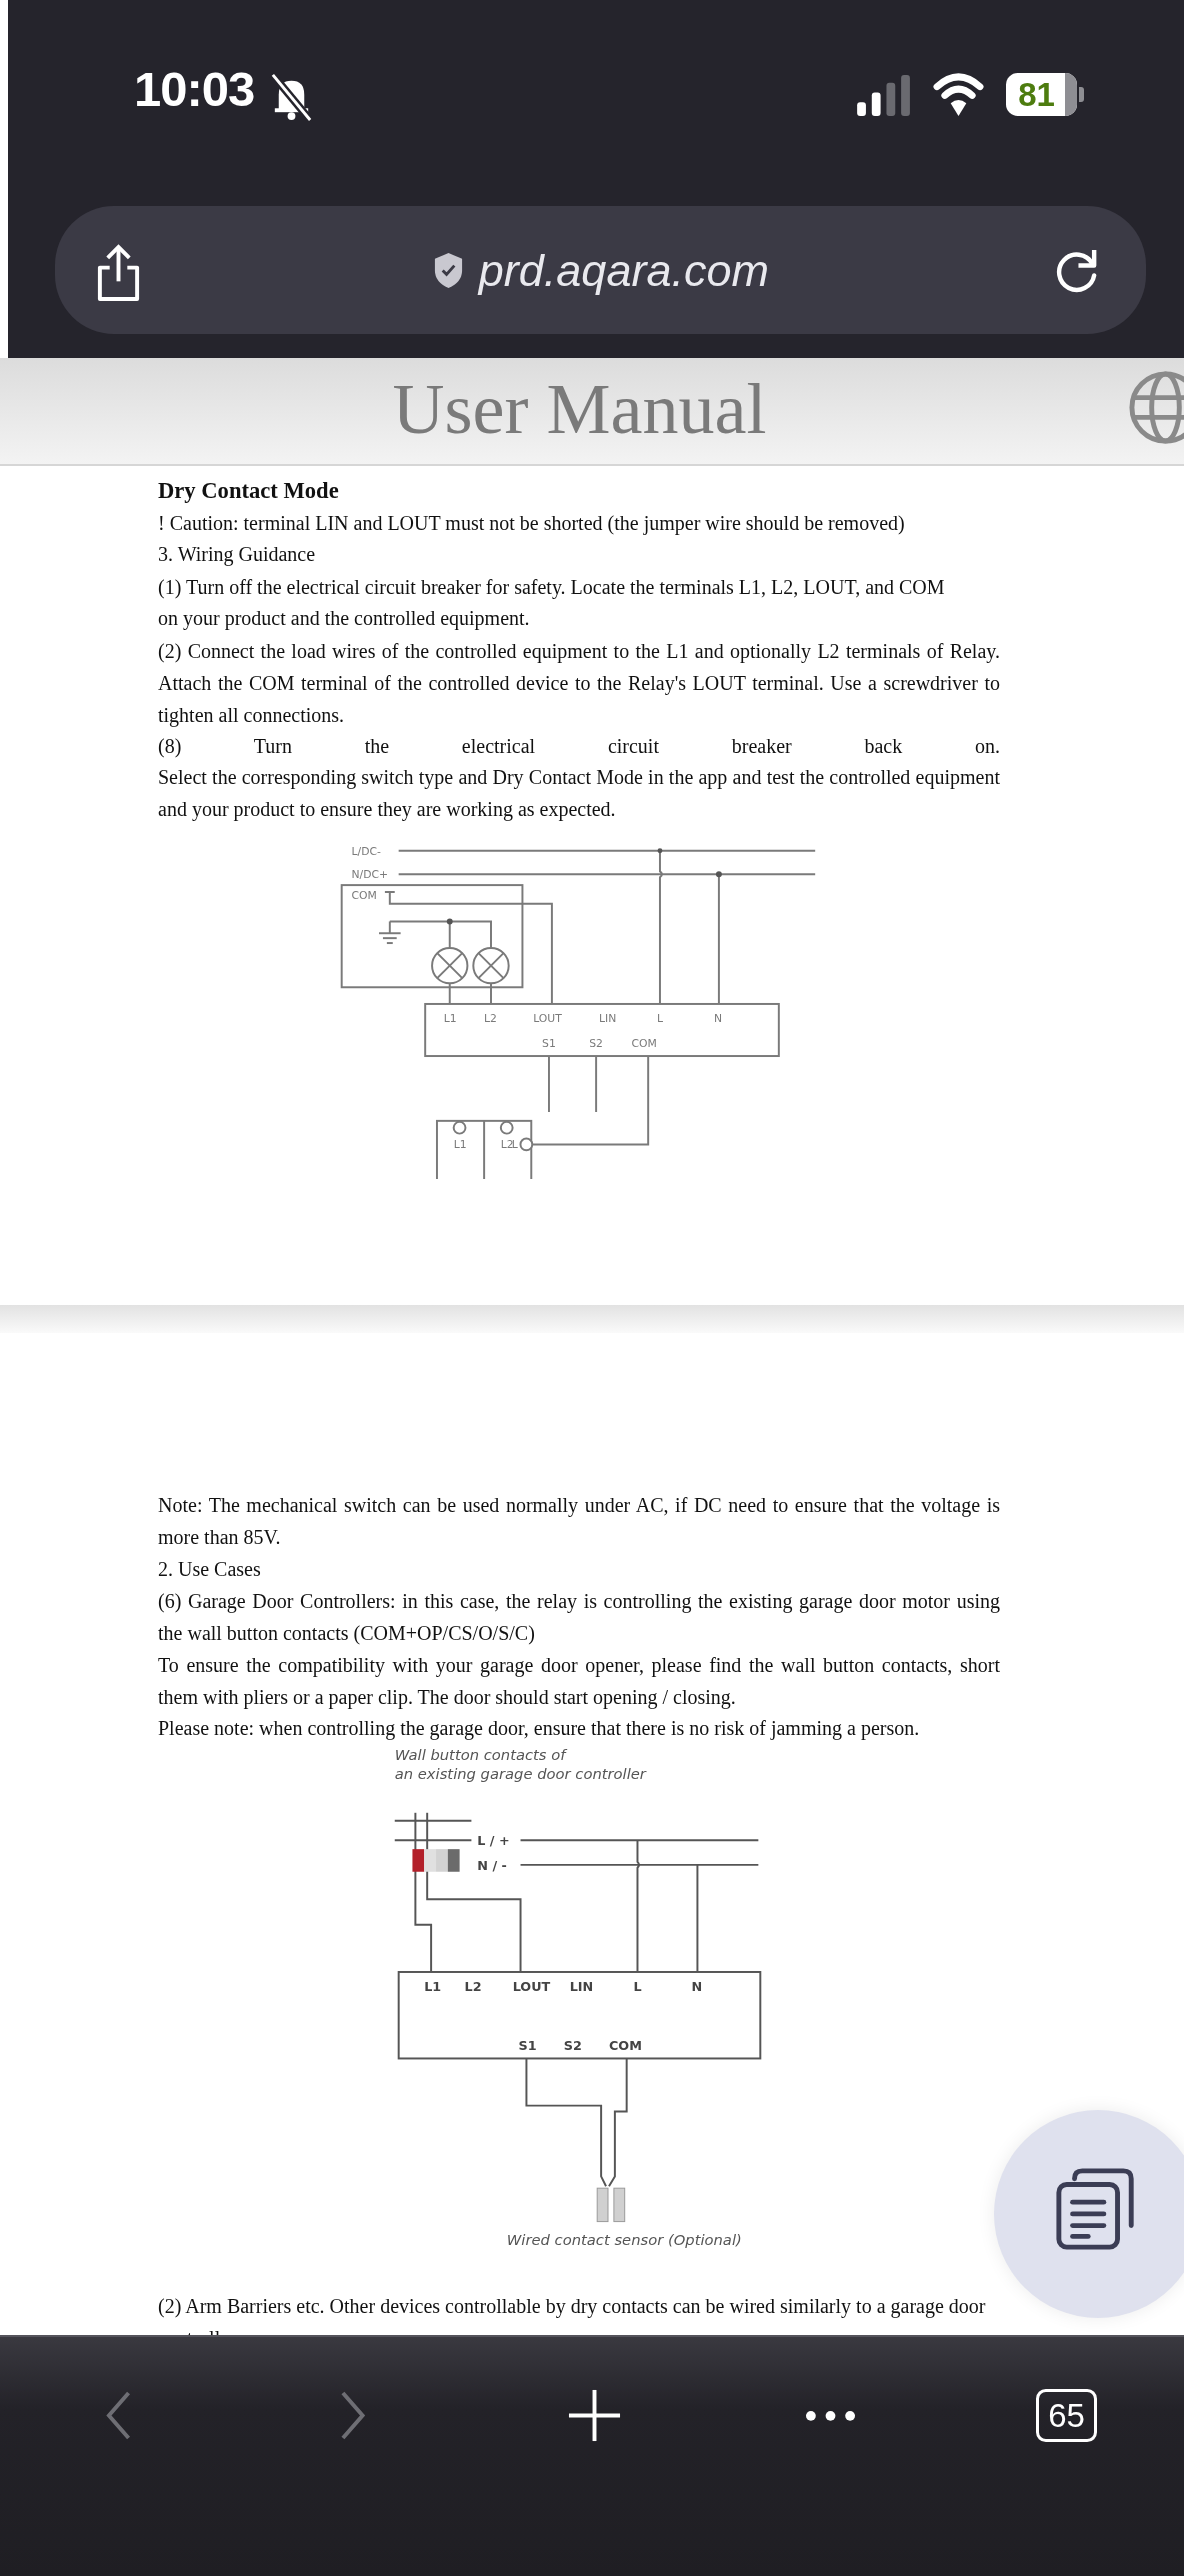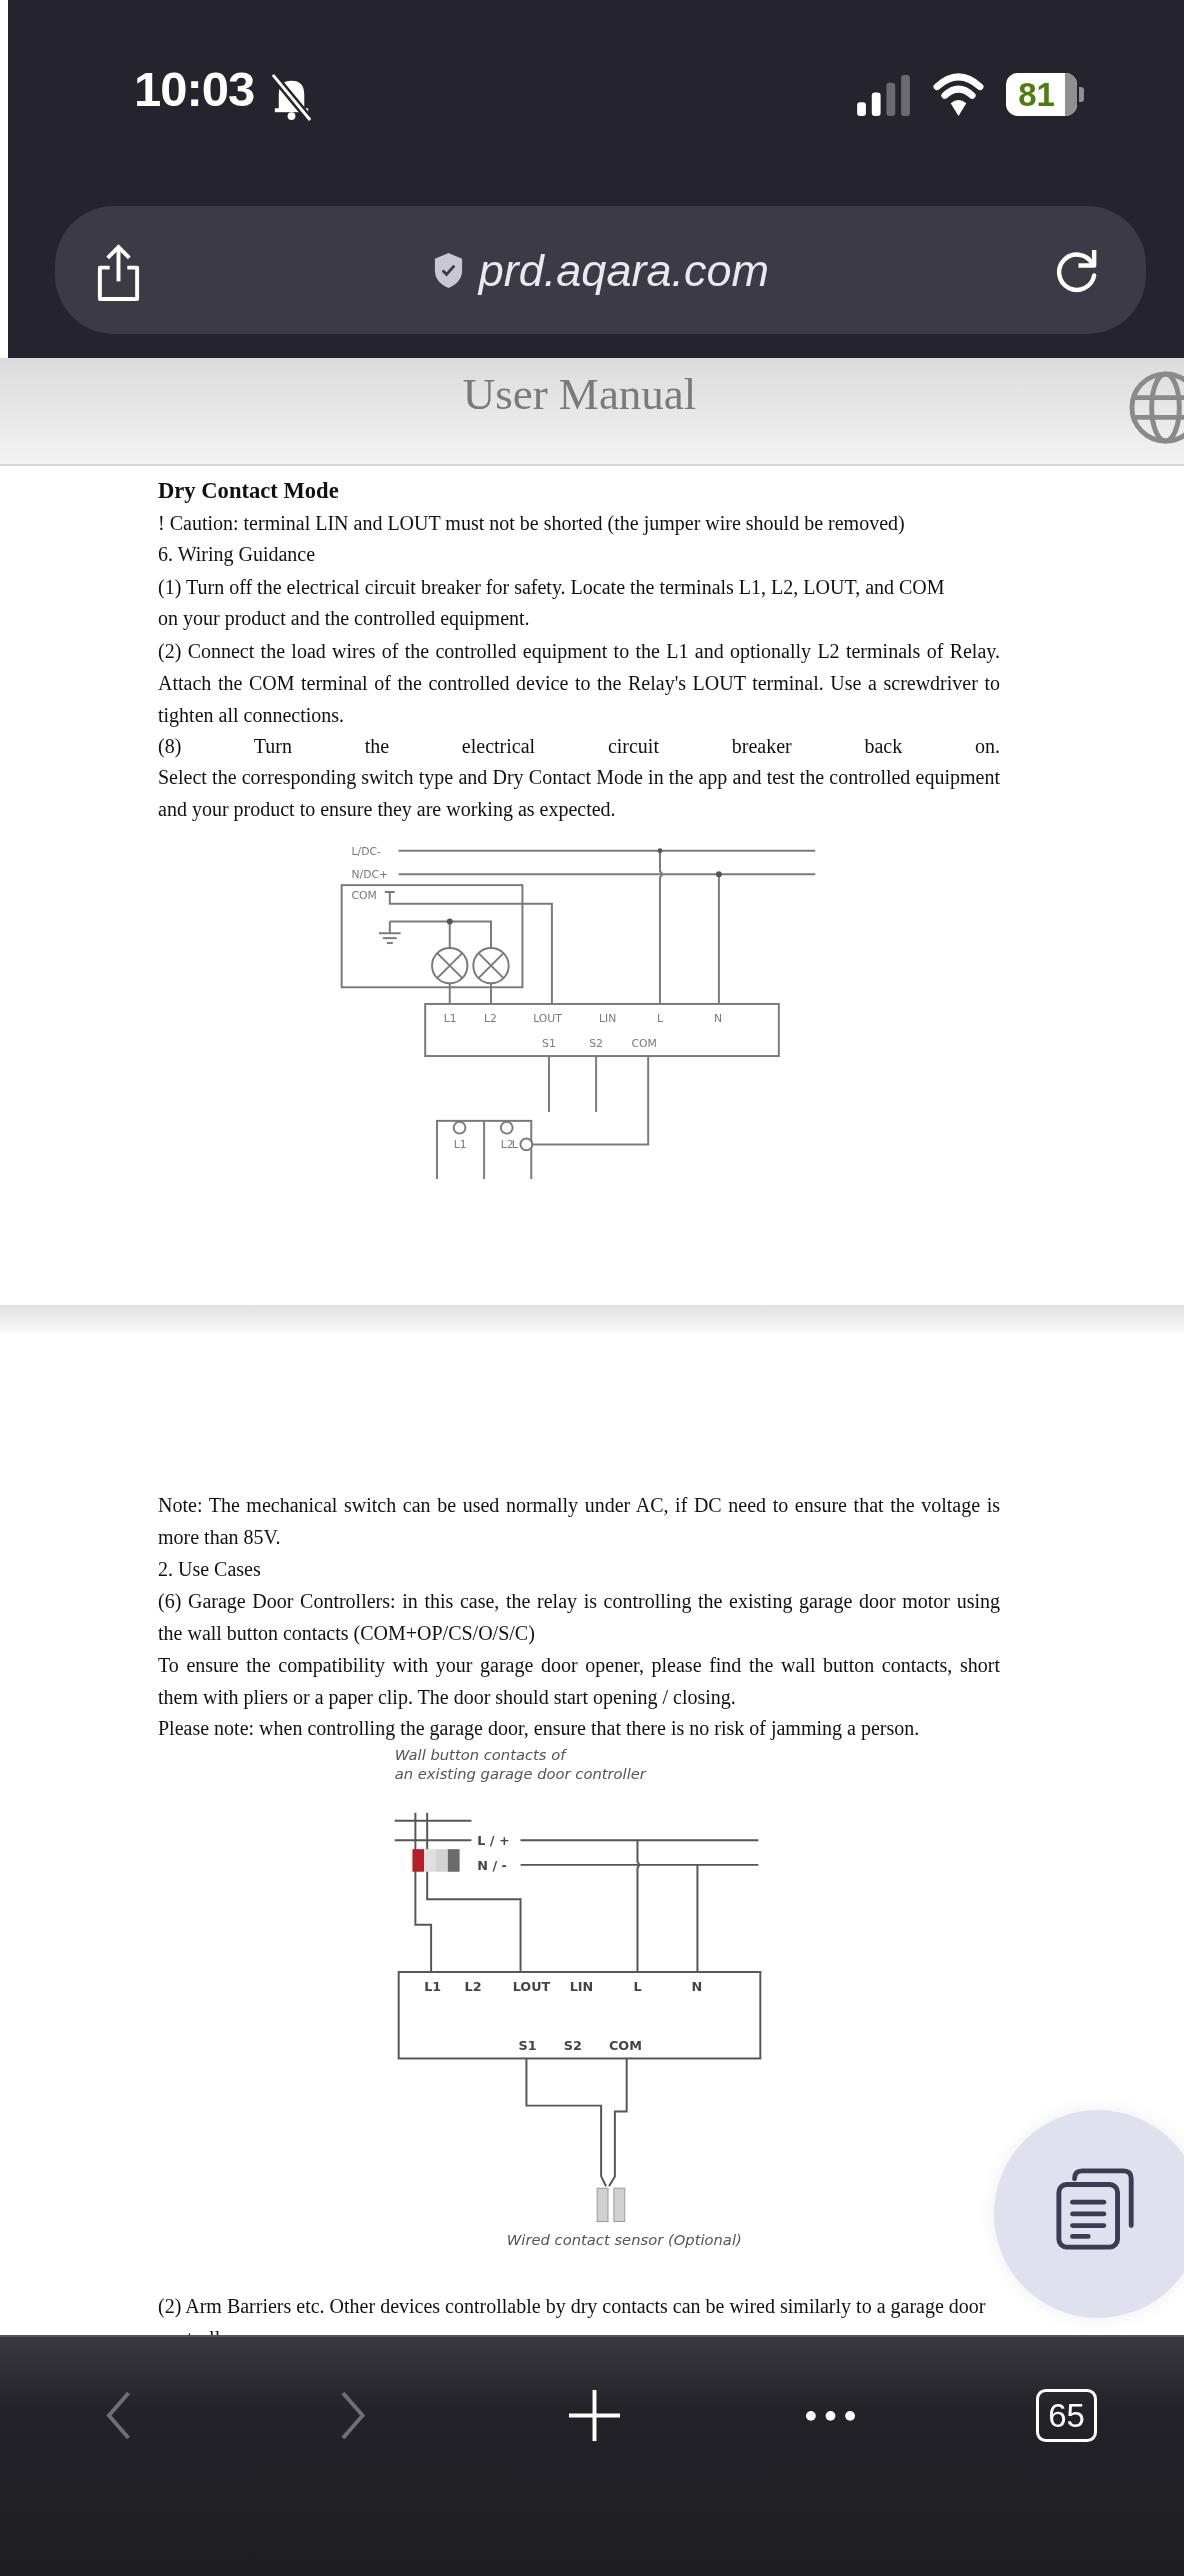--- a/index.html
+++ b/index.html
@@ -20,21 +20,21 @@
 
   #address-bar { left:47px; top:206px; width:1091px; height:128px; background:#3b3a45; border-radius:59px; }
   #share-icon { left:86px; top:244px; width:49px; height:59px; }
   #url-group { left:424px; top:236px; height:69px; display:flex; align-items:center; gap:13.8px; }
   #lock-shield-icon { width:33px; height:39px; }
   #url-text { color:#e9e9ee; font-family:"Liberation Sans", sans-serif; font-size:45px;font-style:italic; }
   #reload-icon { left:1043px; top:242px; width:51px; height:55px; }
 
   
   #page-header { left:0; top:358px; width:1185px; height:106px; background:linear-gradient(#dcdcdc, #f3f3f3); border-bottom:2.9px solid #d6d6d6; }
-  #page-title { left:0; top:9.8px; width:1159px; text-align:center; font-size:45px; color:#7a7a7a; font-family:"Liberation Serif", serif; }
+  #page-title { left:0; top:9.8px; width:1159px; text-align:center; font-size:72px; color:#7a7a7a; font-family:"Liberation Serif", serif; }
   #globe-icon { left:1126px; top:9.8px; width:79px; height:79px; }
 
   
   .doc-text { font-family:"Liberation Serif", serif; color:#111; font-size:20px; line-height:32px; }
   .p { position:absolute; left:158px; width:842px; margin:0; }
   .justify { text-align:justify; text-align-last:auto; }
   .spread { text-align:justify; text-align-last:justify; }
   #section-title { font-weight:bold; font-size:22.6px; }
 
   #page-gap { left:0; top:1305px; width:1185px; height:27.5px; background:linear-gradient(#e2e2e2, #fafafa); }
@@ -111,21 +111,21 @@
     <circle cx="40" cy="40" r="34" fill="none" stroke="#8a8a8a" stroke-width="5"></circle>
     <ellipse cx="40" cy="40" rx="14" ry="34" fill="none" stroke="#8a8a8a" stroke-width="5"></ellipse>
     <line x1="6" y1="30" x2="74" y2="30" stroke="#8a8a8a" stroke-width="5"></line>
     <line x1="6" y1="50" x2="74" y2="50" stroke="#8a8a8a" stroke-width="5"></line>
   </svg>
 </div>
 
 <div class="doc-text">
   <p id="section-title" class="p" style="top:475px;">Dry Contact Mode</p>
   <p class="p" style="top:507px;">! Caution: terminal LIN and LOUT must not be shorted (the jumper wire should be removed)</p>
-  <p class="p" style="top:538px;">6.  Wiring Guidance</p>
+  <p class="p" style="top:538px;">3.  Wiring Guidance</p>
   <p class="p" style="top:571px;">(1) Turn off the electrical circuit breaker for safety. Locate the terminals L1, L2, LOUT, and COM</p>
   <p class="p" style="top:602px;">on your product and the controlled equipment.</p>
   <p class="p justify" style="top:635px;">(2) Connect the load wires of the controlled equipment to the L1 and optionally L2 terminals of Relay. Attach the COM terminal of the controlled device to the Relay's LOUT terminal. Use a screwdriver to tighten all connections.</p>
   <p class="p spread" style="top:730px;">(8) Turn the electrical circuit breaker back on.</p>
   <p class="p justify" style="top:761px;">Select the corresponding switch type and Dry Contact Mode in the app and test the controlled equipment and your product to ensure they are working as expected.</p>
 
   <svg class="abs" style="left:324px; top:825px;font-size:20.5px" width="501" height="354" viewBox="0 0 510 360">
     <g stroke="#7a7a7a" stroke-width="2" fill="none">
       <line x1="76" y1="26" x2="500" y2="26"></line>
       <line x1="76" y1="50" x2="500" y2="50"></line>

